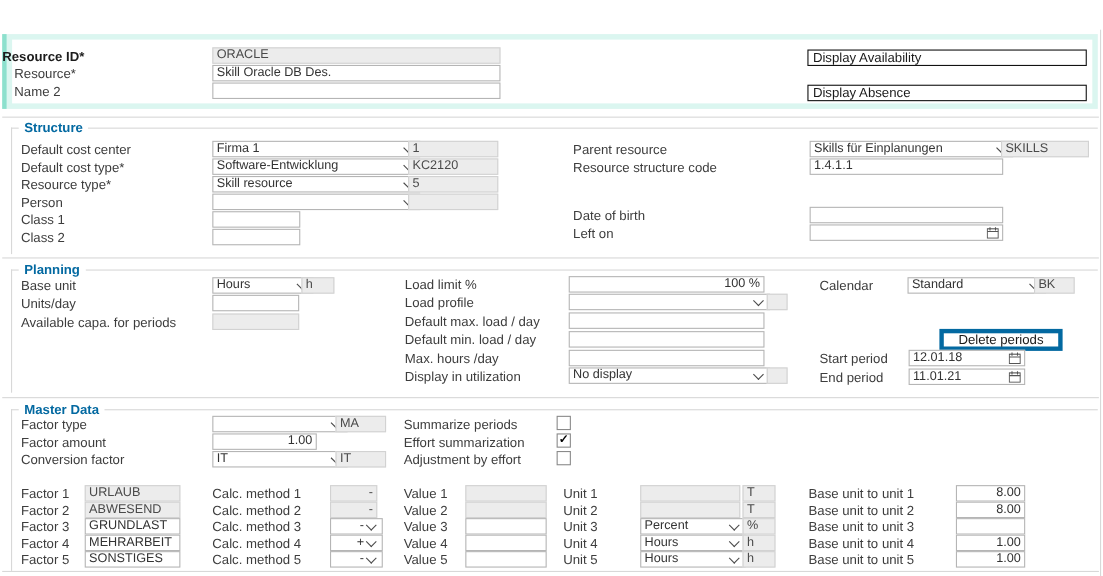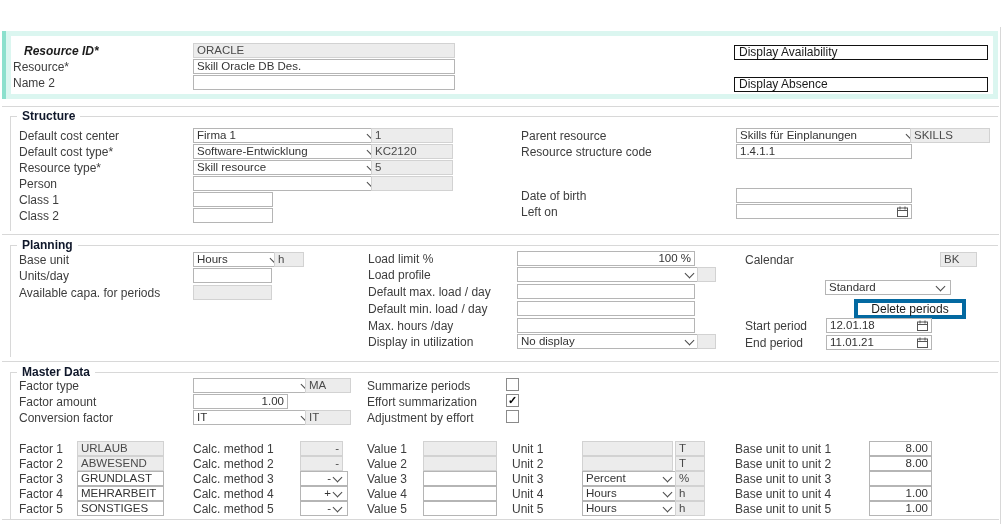--- a/index.html
+++ b/index.html
@@ -30,34 +30,34 @@
   .chev { position:absolute; right:6px; top:2px; width:6px; height:6px;
           border-left:1.5px solid #4a4a4a; border-bottom:1.5px solid #4a4a4a; transform:rotate(-45deg); }
   .cal { position:absolute; right:3px; top:1px; width:11px; height:11px; cursor:pointer; }
   .btn { position:absolute; height:13px; line-height:13px; border:1px solid #111; background:#fff;
          font-size:12px; color:#1a1a1a; padding:0 4px; cursor:pointer; white-space:nowrap; text-align:left; }
   .btn2 { border:4px solid #0369a1; text-align:center; height:12px; line-height:12px;margin-left:28px; }
   .cb { position:absolute; width:11px; height:11px; border:1px solid #8a8a8a; background:#fff;
         font-size:11px; line-height:11px; text-align:center; color:#000; font-weight:bold; cursor:pointer; }
   .hline { position:absolute; height:1px; background:#d8d8d8; }
   .vline { position:absolute; width:1px; background:#d8d8d8; }
-  .legend { position:absolute; font-size:12px; font-weight:bold; color:#0f172a; background:#fff;
+  .legend { position:absolute; font-size:12px; font-weight:bold; color:#0369a1; background:#fff;
             padding:0 5px; line-height:14px; z-index:2; }
 </style>
 </head>
 <body>
 
 <div id="win">
 
 
   <div class="mint">
     <div class="strip"></div>
     <div class="inner"></div>
   </div>
-  <div class="lbl b" style="left:24px; top:45px;font-style:italic;">Resource ID*</div>
+  <div class="lbl b" style="left:2px; top:45px;">Resource ID*</div>
   <div class="lbl" style="left:13px; top:61px;">Resource*</div>
   <div class="lbl" style="left:13px; top:77px;">Name 2</div>
   <div class="fld" style="left:193px; top:59px; width:254px;">Skill Oracle DB Des.</div>
   <div class="fld ro" style="left:193px; top:43px; width:254px;">ORACLE</div>
   <div class="fld" style="left:193px; top:75px; width:254px;"></div>
   <div class="btn" style="left:734px; top:77px; width:244px;">Display Absence</div>
   <div class="btn" style="left:734px; top:45px; width:244px;">Display Availability</div>
 
   <div class="hline" style="left:2px; top:106px; width:997px;"></div>
   <div class="hline" style="left:2px; top:234px; width:997px;"></div>
@@ -137,21 +137,21 @@
   <div class="fld" style="left:517px; top:301px; width:170px;"></div>
 
   <div class="lbl" style="left:368px; top:320px;">Max. hours /day</div>
   <div class="fld" style="left:517px; top:318px; width:170px;"></div>
 
   <div class="lbl" style="left:368px; top:336px;">Display in utilization</div>
   <div class="fld dd" style="left:517px; top:334px; width:162px;"><span>No display</span><span class="chev"></span></div>
   <div class="fld ro" style="left:697px; top:334px; width:11px;"></div>
 
   <div class="lbl" style="left:745px; top:254px;">Calendar</div>
-  <div class="fld dd" style="left:825px; top:252px; width:105px;margin-top:28px;"><span>Standard</span><span class="chev"></span></div>
+  <div class="fld dd" style="left:825px; top:252px; width:105px;"><span>Standard</span><span class="chev"></span></div>
   <div class="fld ro" style="left:940px; top:252px; width:29px;">BK</div>
 
   <div class="btn btn2" style="left:826px; top:299px; width:96px;">Delete periods</div>
 
   <div class="lbl" style="left:745px; top:320px;">Start period</div>
   <div class="fld" style="left:826px; top:318px; width:98px;"><span>12.01.18</span>
     <svg class="cal" viewBox="0 0 11 11">
         <rect x="0.5" y="2" width="10" height="8.5" fill="none" stroke="#555"></rect>
         <line x1="3" y1="0.5" x2="3" y2="3.5" stroke="#555"></line>
         <line x1="8" y1="0.5" x2="8" y2="3.5" stroke="#555"></line>

